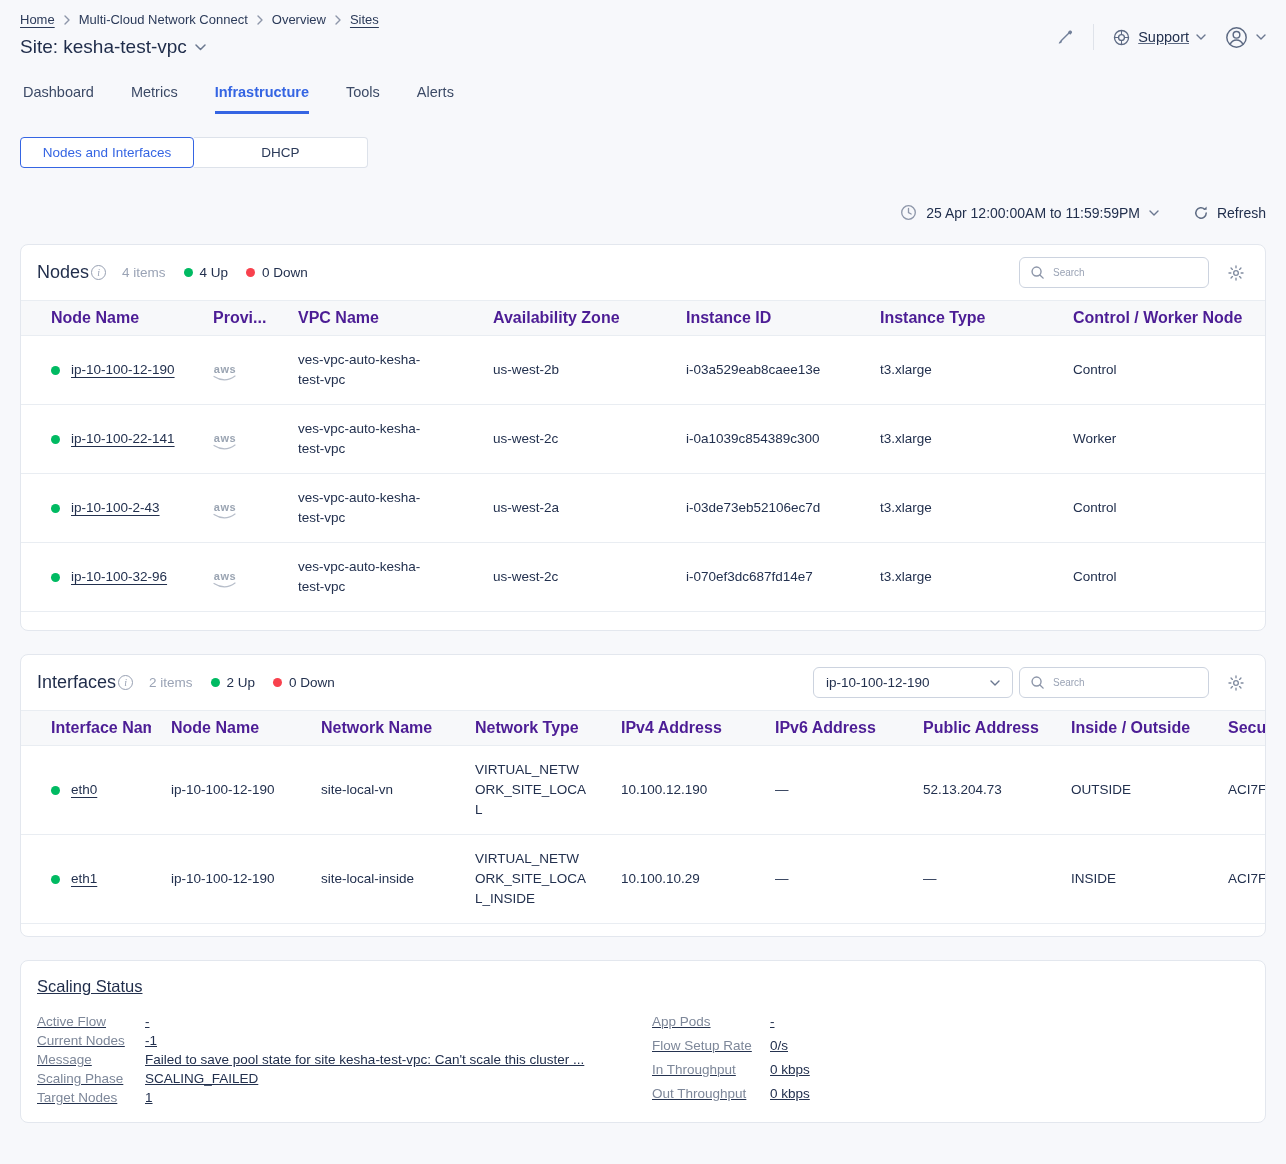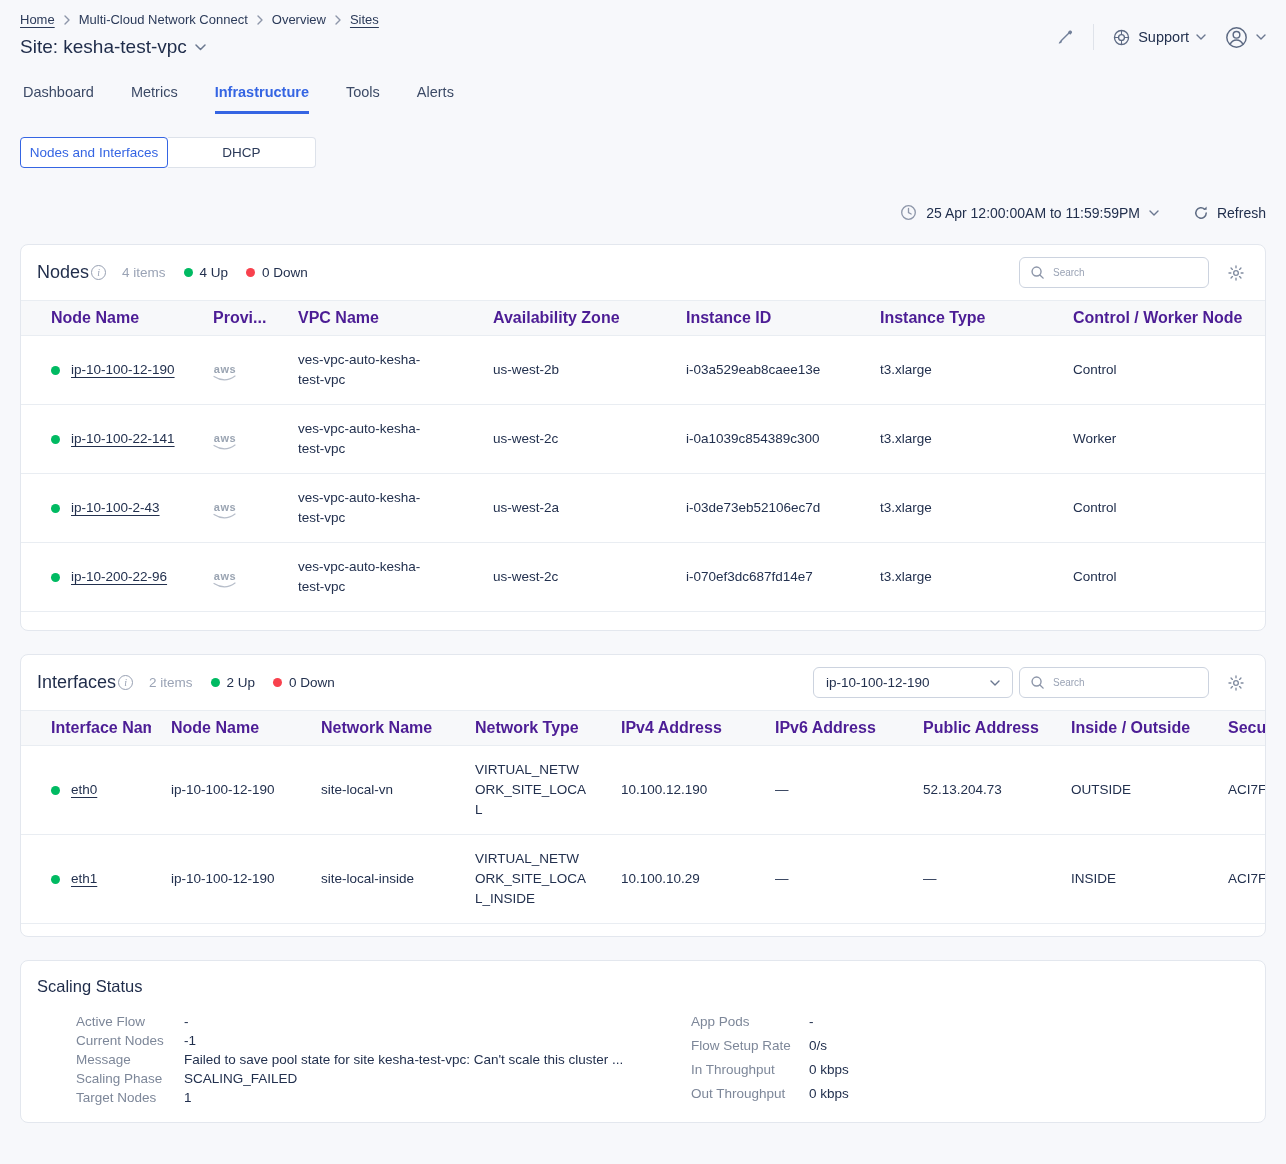--- a/index.html
+++ b/index.html
@@ -13,32 +13,32 @@
   .page { padding: 10px 20px 24px 20px; }
 
   
   .topbar { display: flex; justify-content: space-between; align-items: flex-start; }
   .breadcrumb { display: flex; align-items: center; gap: 9px; font-size: 13px; color: #2b3a59; padding-top: 2px; }
   .breadcrumb a { color: #2b3a59; text-decoration: underline; text-underline-offset: 3px; cursor: pointer; }
   .crumb-sep { color: #8d96a9; display: flex; align-items: center; }
   .site-title { margin-top: 9px; font-size: 19px; color: #1f2c4a; display: flex; align-items: center; gap: 8px; }
   .topbar-right { display: flex; align-items: center; gap: 18px; padding-top: 14px; color: #5d6a83; }
   .tb-divider { width: 1px; height: 26px; background: #dfe3ea; }
-  .support-group, .account-group { display: flex; align-items: center; gap: 7px; cursor: pointer; }
+  .support-group, .account-group { display: flex; align-items: center; gap: 7px; cursor: pointer; text-decoration: underline; }
   .support-label { font-size: 14.5px; color: #22304e; }
 
   
   .tabs { display: flex; gap: 37px; margin: 26px 0 0 3px; font-size: 14.5px; }
   .tab { color: #3c4a66; padding-bottom: 11px; cursor: pointer; border-bottom: 3px solid transparent; }
   .tab.active { color: #3565e3; font-weight: 700; border-bottom-color: #3565e3; }
 
   
   .subtabs { display: flex; margin-top: 23px; }
   .subtab {
-    width: 148px; height: 31px; background: #fff; border: 1px solid #dde2ea;
+    width: 174px; height: 31px; background: #fff; border: 1px solid #dde2ea;
     display: flex; align-items: center; justify-content: center;
     font-size: 13.5px; color: #2b3a59; cursor: pointer;
   }
   .subtab:first-child { border-radius: 4px 0 0 4px; }
   .subtab:last-child { border-radius: 0 4px 4px 0; border-left: none; }
   .subtab.active { border: 1px solid #3565e3; color: #3565e3; border-radius: 4px; }
 
   
   .toolbar { display: flex; justify-content: flex-end; align-items: center; gap: 34px; margin-top: 36px; }
   .daterange { display: flex; align-items: center; gap: 9px; font-size: 14px; color: #22304e; cursor: pointer; }
@@ -96,24 +96,24 @@
   .row-link a { color: #22304e; text-decoration: underline; text-underline-offset: 3px; cursor: pointer; }
   .cell-break { word-break: break-all; padding-right: 14px; }
   .cell-nowrap { white-space: nowrap; }
   .table-footer { height: 18px; }
 
   
   .aws-logo { display: inline-flex; flex-direction: column; align-items: center; color: #9aa4b2; line-height: 1; }
   .aws-logo .aws-text { font-size: 11px; font-weight: 700; letter-spacing: .5px; }
 
   
-  .scaling-card { padding: 16px 4px 12px 16px; }
+  .scaling-card { padding: 16px 4px 12px 16px; text-decoration: underline; }
   .scaling-title { font-size: 16.5px; color: #1f2c4a; font-weight: 500; }
   .scaling-cols { display: flex; margin-top: 18px; }
-  .scaling-col-left { width: 615px; margin-left: 39px; }
+  .scaling-col-left { width: 615px; }
   .kv-row { display: flex; font-size: 13.5px; }
   .scaling-col-left .kv-row { margin-bottom: 4px; }
   .scaling-col-right .kv-row { margin-bottom: 9px; }
   .kv-label { color: #7d8799; flex: 0 0 auto; }
   .scaling-col-left .kv-label { width: 108px; }
   .scaling-col-right .kv-label { width: 118px; }
   .kv-value { color: #22304e; }
   .see-all-row { display: flex; justify-content: flex-end; padding: 14px 14px 8px 0; }
   .see-all { color: #3565e3; font-size: 14px; text-decoration: none; cursor: pointer; }
 
@@ -342,21 +342,21 @@
           <td style="padding-right:30px">ves-vpc-auto-kesha-test-vpc</td>
           <td>us-west-2a</td>
           <td>i-03de73eb52106ec7d</td>
           <td>t3.xlarge</td>
           <td>Control</td>
         </tr>
         <tr>
           <td class="first">
               <span class="row-link">
                 <span class="dot green"></span>
-                <a>ip-10-200-22-96</a>
+                <a>ip-10-100-32-96</a>
               </span>
             </td>
           <td><span class="aws-logo">
                 <span class="aws-text">aws</span>
                 <svg width="24" height="7" viewBox="0 0 24 7">
                   <path d="M1 1.5q11 7 21-.5" fill="none" stroke="#b6bdc9" stroke-width="1.2" stroke-linecap="round"></path>
                 </svg>
               </span></td>
           <td style="padding-right:30px">ves-vpc-auto-kesha-test-vpc</td>
           <td>us-west-2c</td>

